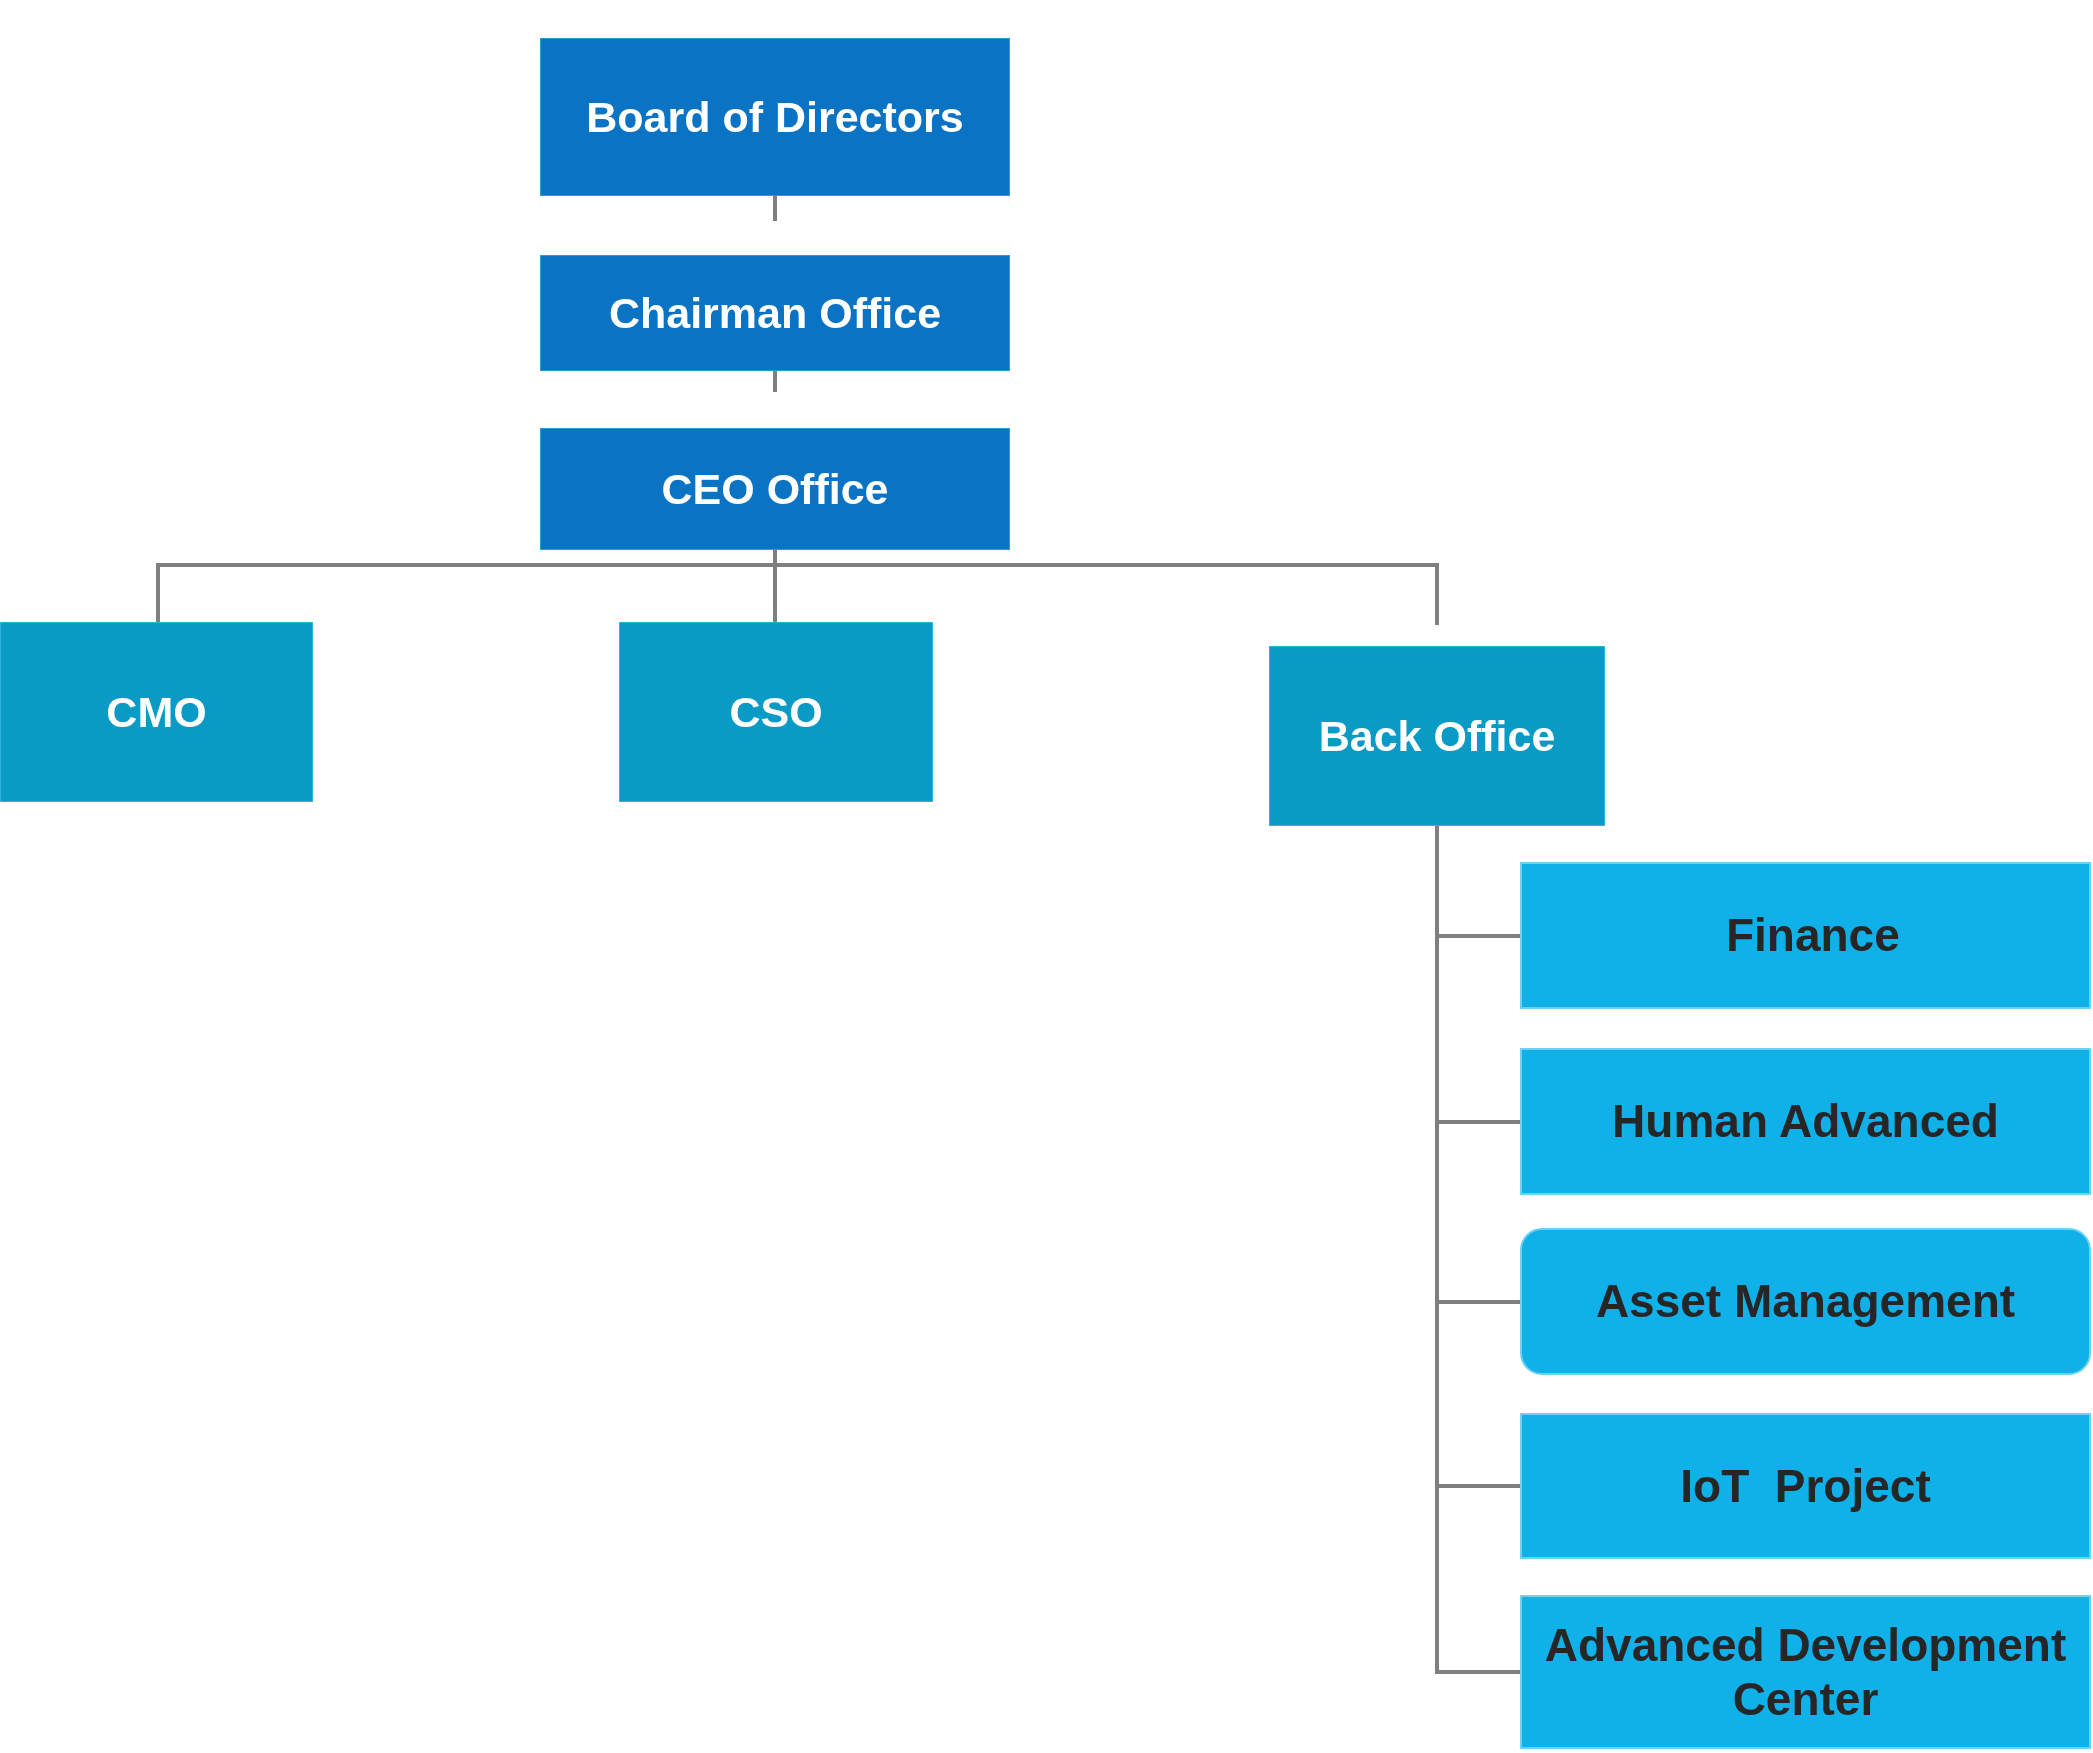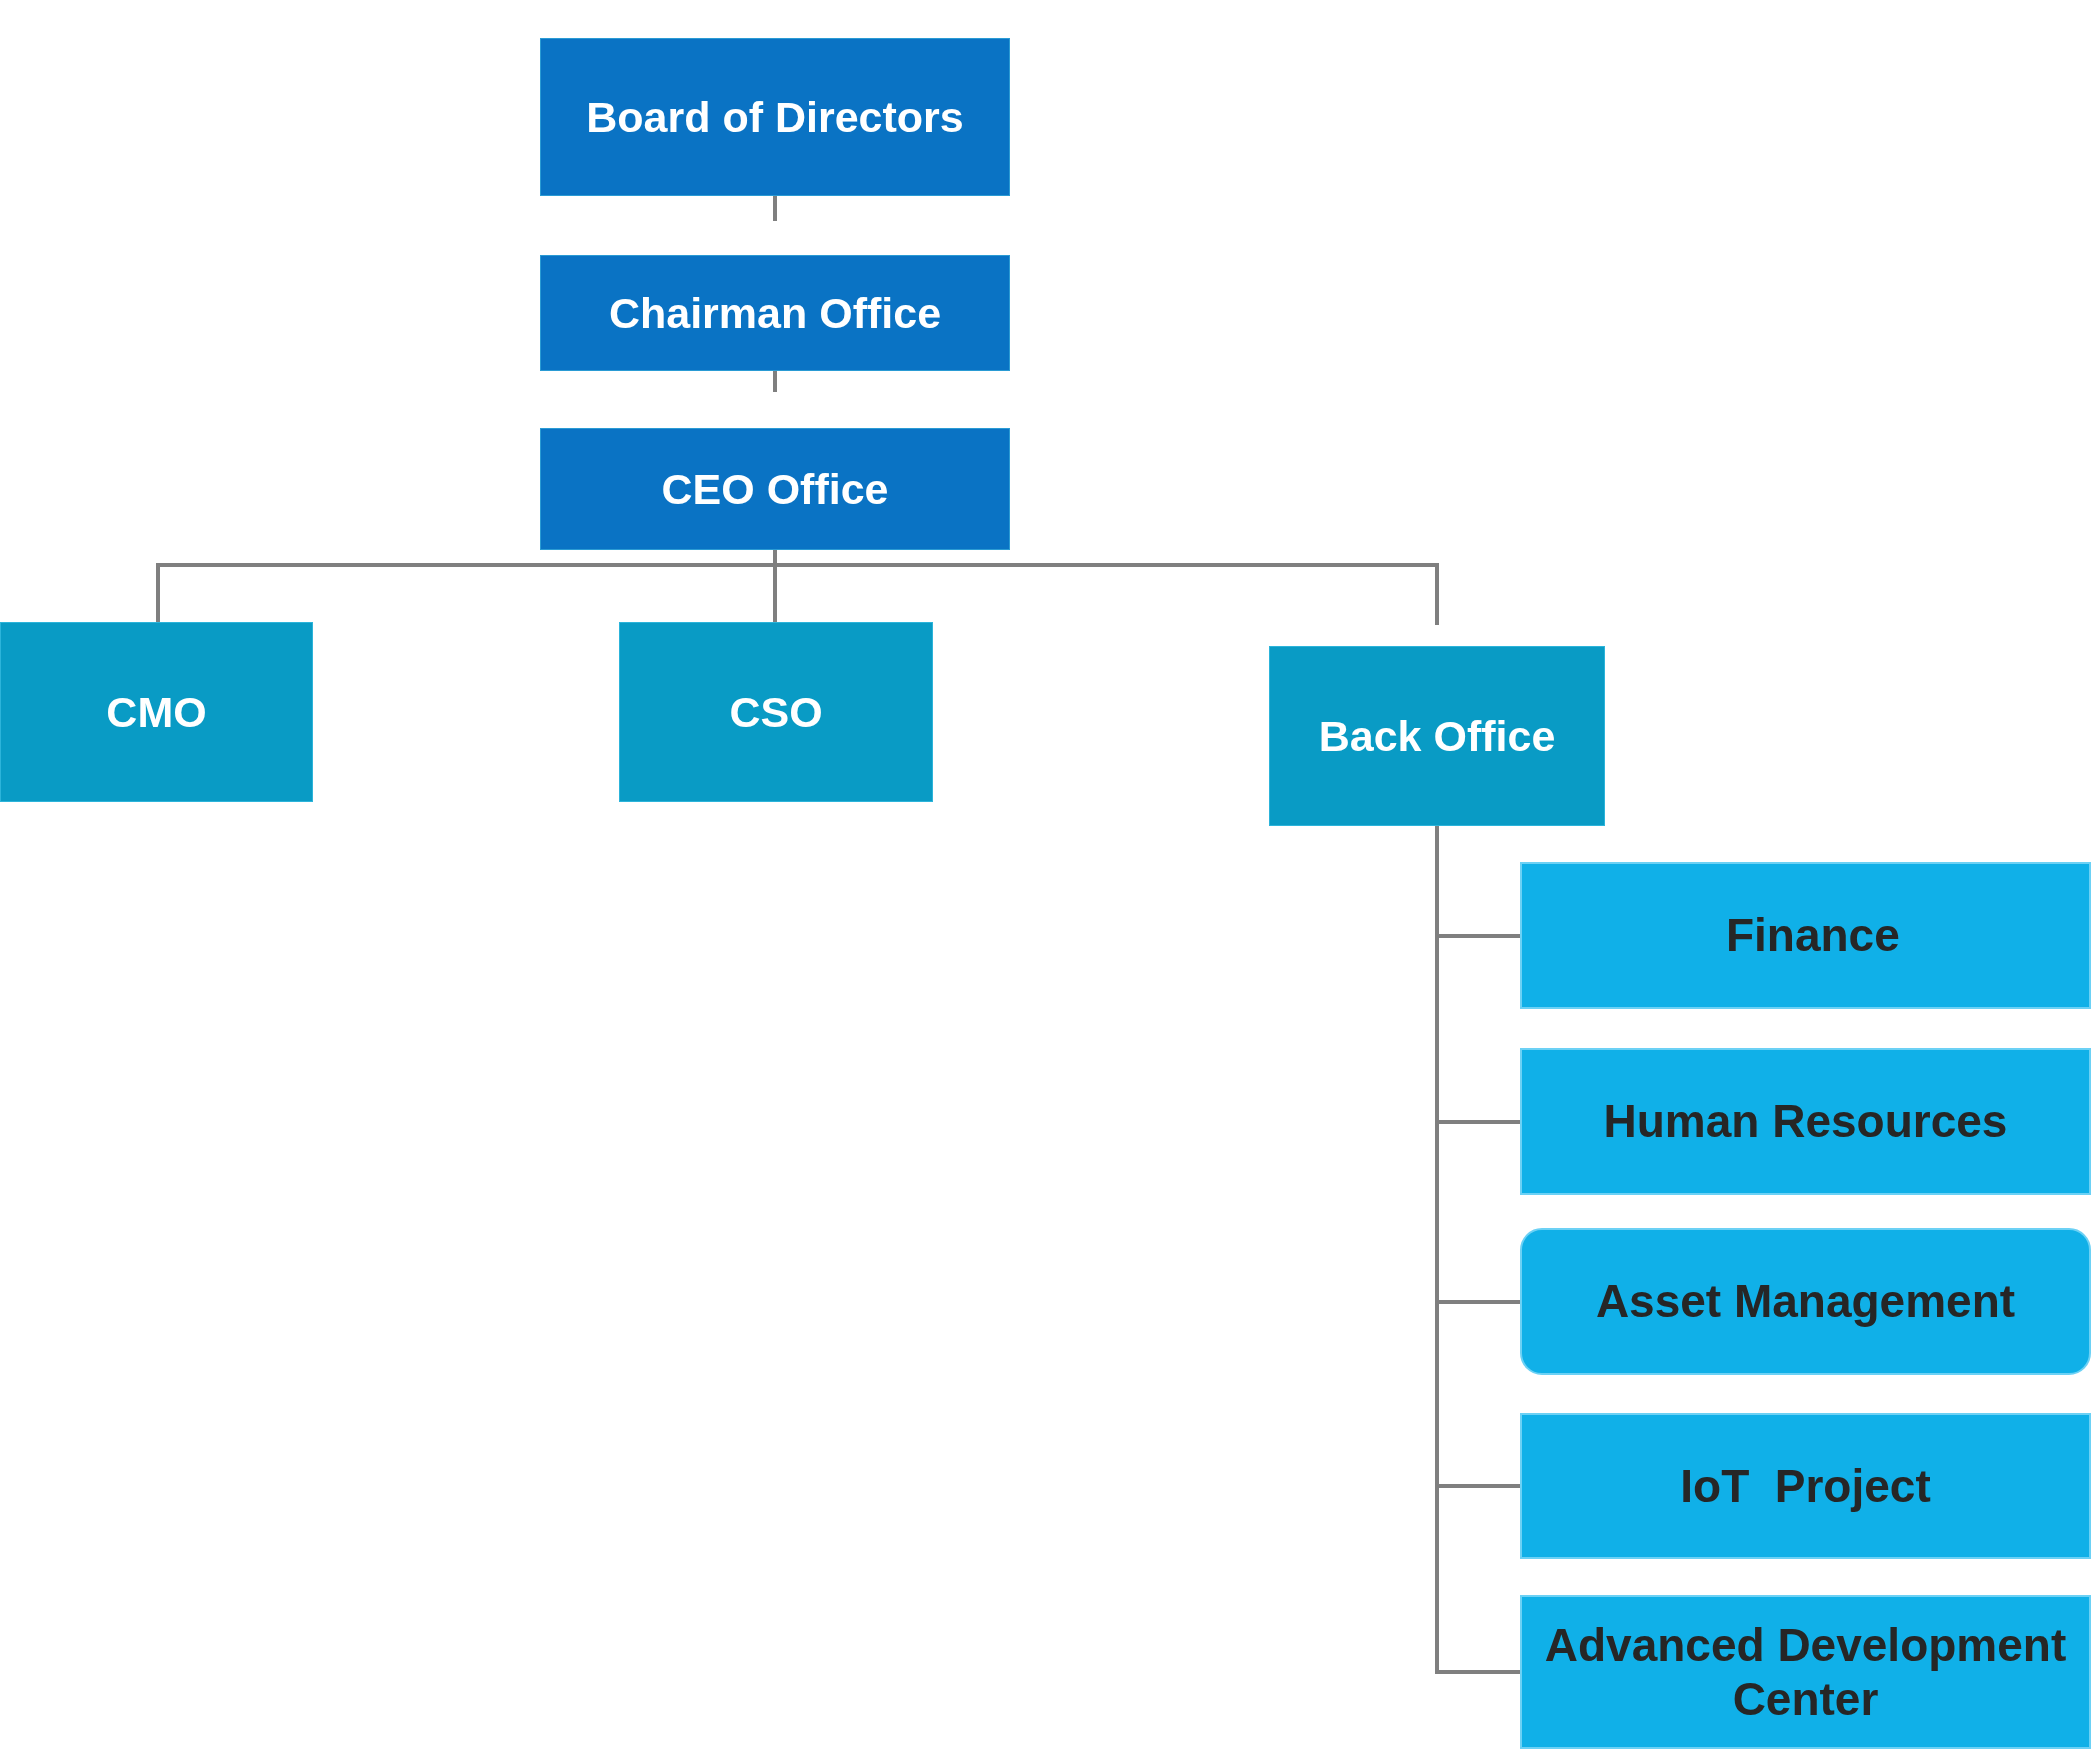--- a/index.html
+++ b/index.html
@@ -117,21 +117,21 @@
     <span class="label">CSO</span>
   </div>
   <div class="node lvl2" id="node-back-office">
     <span class="label">Back Office</span>
   </div>
 
   <div class="node lvl3" id="node-finance">
     <span class="label">Finance</span>
   </div>
   <div class="node lvl3" id="node-hr">
-    <span class="label">Human Resources</span>
+    <span class="label">Human Advanced</span>
   </div>
   <div class="node lvl3" id="node-asset">
     <span class="label">Asset Management</span>
   </div>
   <div class="node lvl3" id="node-iot">
     <span class="label">IoT  Project</span>
   </div>
   <div class="node lvl3" id="node-adc">
     <span class="label">Advanced Development Center</span>
   </div>

